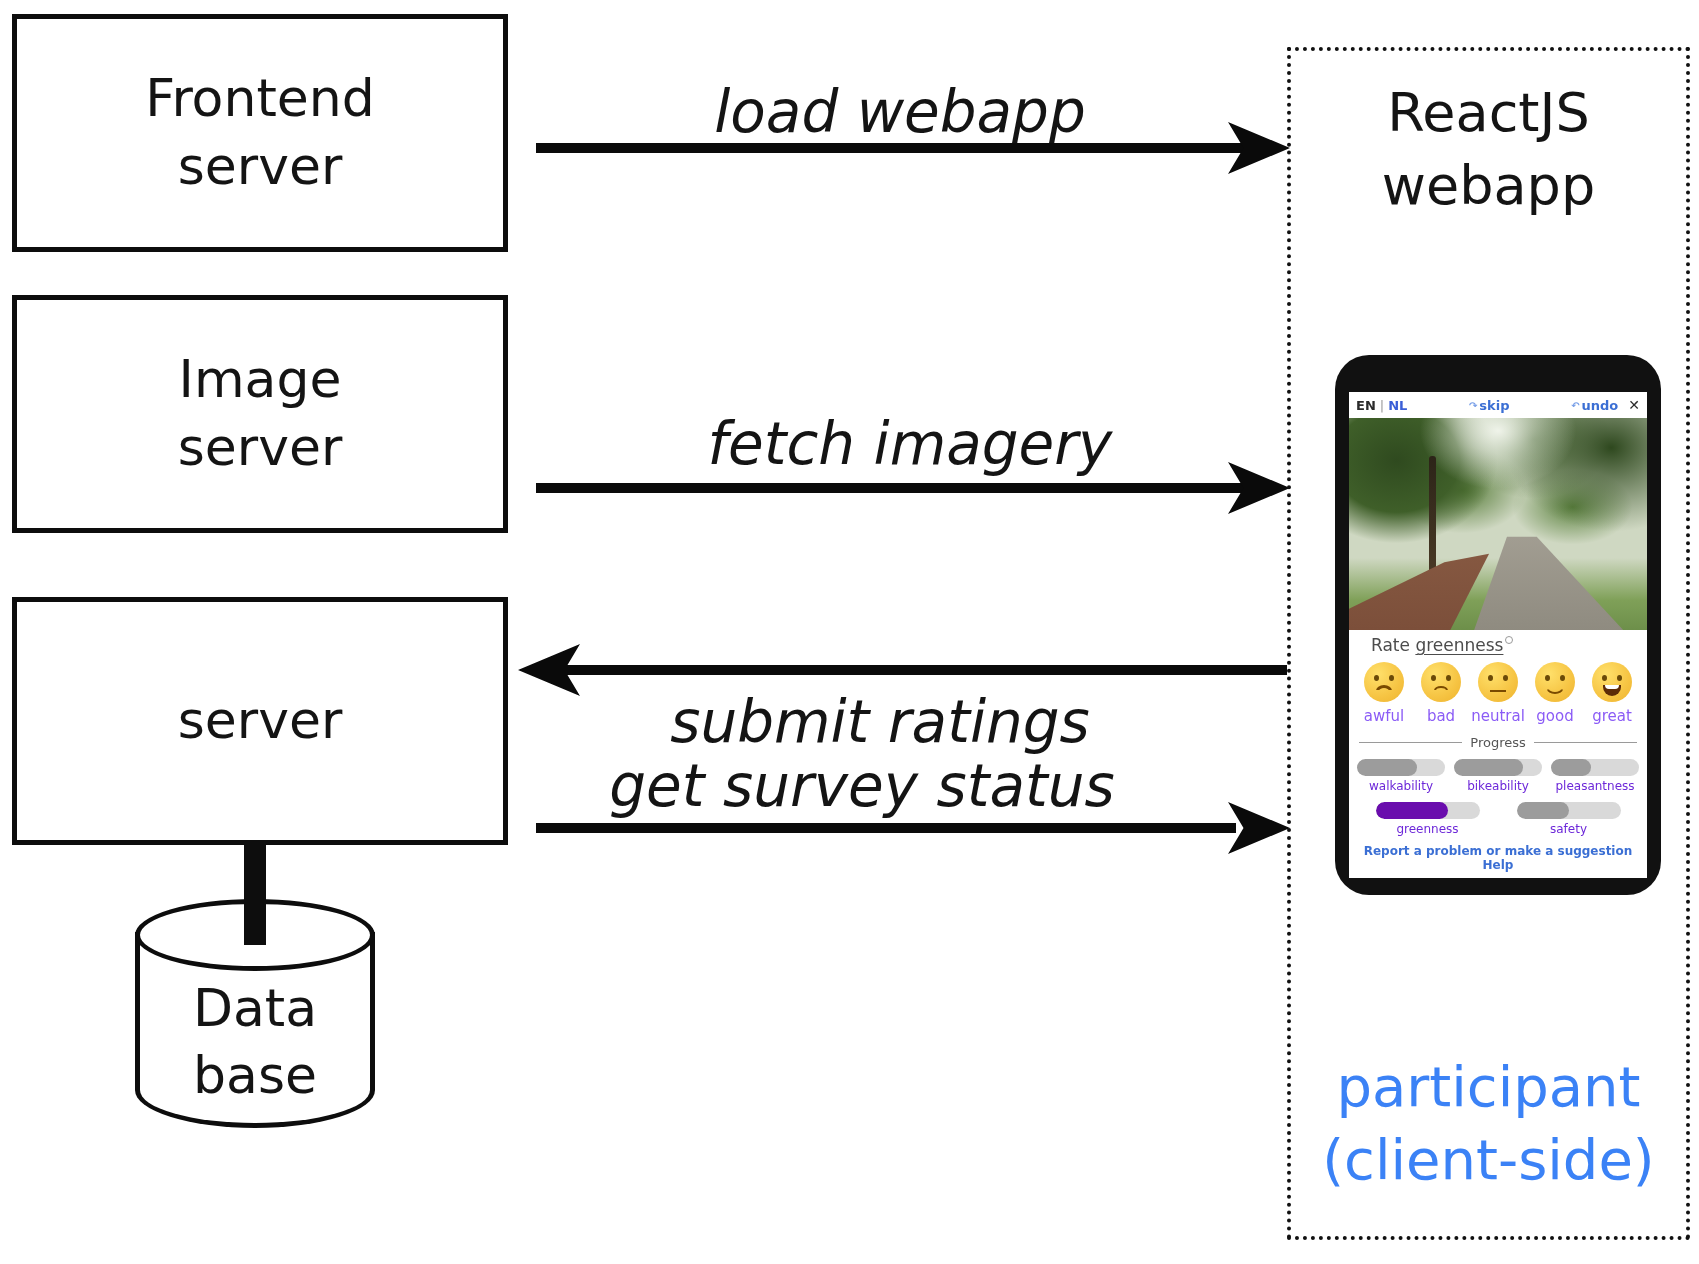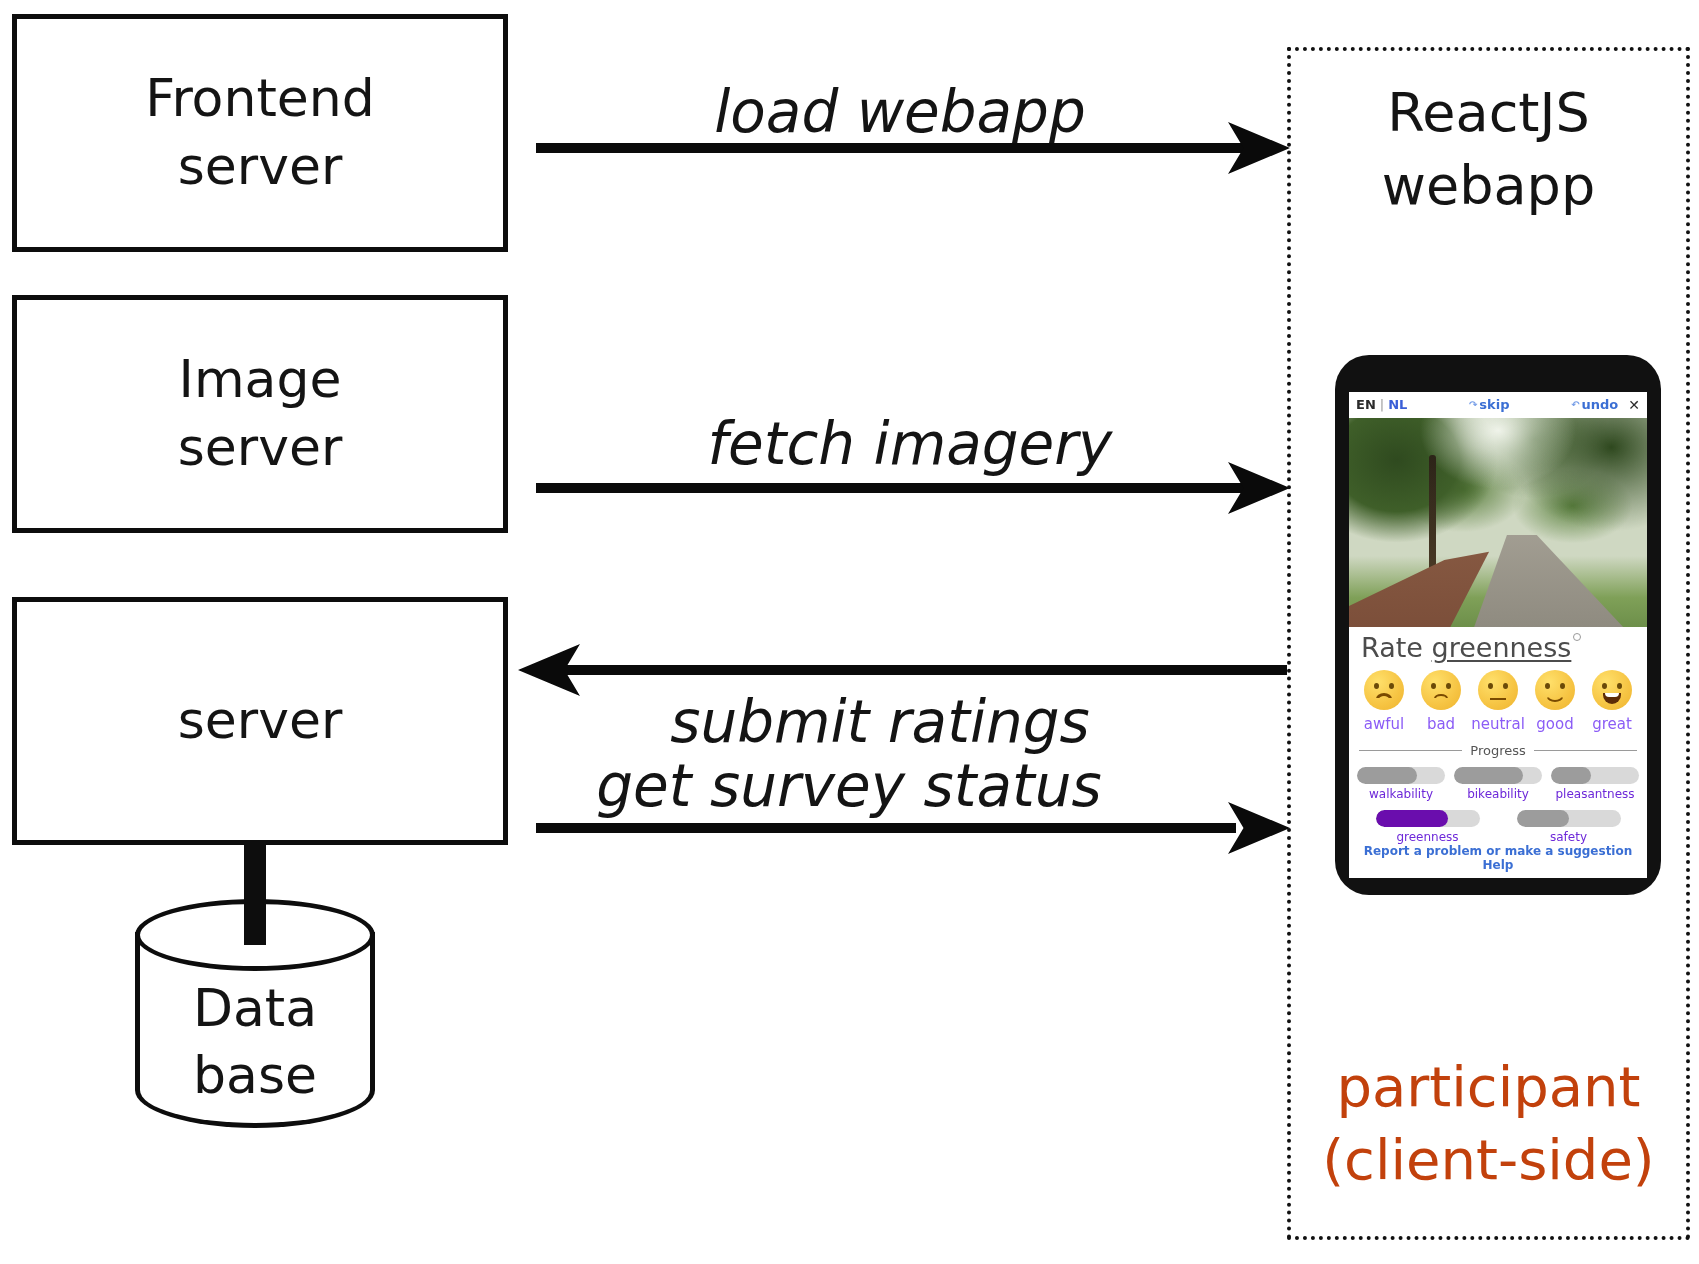--- a/index.html
+++ b/index.html
@@ -47,21 +47,21 @@
   }
 
   
   .client-boundary {
     position:absolute; left:1287px; top:47px; width:403px; height:1193px;
     border:4px dotted #111;
   }
   .client-title { position:absolute; left:0; top:26px; width:100%; text-align:center;
     font-size:54px; line-height:1.35; color:#141414; }
   .client-caption { position:absolute; left:0; top:1000px; width:100%; text-align:center;
-    font-size:56px; line-height:1.3; color:#c2410c; }
+    font-size:56px; line-height:1.3; color:#3b82f6; }
 
   
   .phone { position:absolute; left:44px; top:304px; width:326px; height:540px;
     background:#111; border-radius:34px; }
   .screen { position:absolute; left:14px; top:37px; width:298px; height:486px;
     background:#fff; display:flex; flex-direction:column; overflow:hidden; }
 
   .topbar { height:26px; display:flex; align-items:center; padding:0 7px; gap:4px;
     font-size:13px; font-weight:bold; }
   .lang-en { color:#2b2b2b; }
@@ -85,21 +85,21 @@
   }
   .photo-path-gray { position:absolute; inset:0;
     clip-path:polygon(53% 56%, 63% 56%, 92% 100%, 42% 100%);
     background:linear-gradient(#b9b4a8, #8f8b80); }
   .photo-path-red { position:absolute; inset:0;
     clip-path:polygon(32% 68%, 47% 64%, 34% 100%, 0 100%, 0 90%);
     background:linear-gradient(#96684e, #7c4f3a); }
   .photo-trunk { position:absolute; left:27%; top:18%; width:7px; height:58%;
     background:linear-gradient(#2c2418, #4a3a26); border-radius:3px; }
 
-  .rate-row { padding:5px 6px 1px 12px; font-size:27px; color:#4c4c4c; }
+  .rate-row { padding:5px 6px 1px 22px; font-size:17px; color:#4c4c4c; }
   .rate-attr { text-decoration:underline; text-underline-offset:3px; }
   .info-dot { display:inline-block; width:8px; height:8px; border:1.5px solid #9a9a9a;
     border-radius:50%; vertical-align:top; margin-left:2px; margin-top:1px; }
 
   .ratings-row { display:flex; justify-content:space-between; padding:6px 8px 0 8px; }
   .rating-col { width:54px; display:flex; flex-direction:column; align-items:center; gap:5px; }
   .rating-label { font-size:15px; color:#8b5cf6; }
 
   .face { position:relative; width:40px; height:40px; border-radius:50%;
     background:radial-gradient(circle at 35% 30%, #ffe06b 0%, #f6c443 60%, #eeb32e 100%); }
@@ -159,21 +159,21 @@
   <div class="shaft" style="left:536px; top:143px; width:712px;"></div>
   <div class="ahead right" style="left:1228px; top:122px;"></div>
 
   <div class="flow-label" style="left:650px; top:410px; width:520px;">fetch imagery</div>
   <div class="shaft" style="left:536px; top:483px; width:712px;"></div>
   <div class="ahead right" style="left:1228px; top:462px;"></div>
 
   <div class="ahead left" style="left:518px; top:644px;"></div>
   <div class="shaft" style="left:560px; top:665px; width:727px;"></div>
   <div class="flow-label" style="left:620px; top:688px; width:520px;">submit ratings</div>
-  <div class="flow-label" style="left:539px; top:752px; width:620px;">get survey status</div>
+  <div class="flow-label" style="left:552px; top:752px; width:620px;">get survey status</div>
 
   <div class="shaft" style="left:536px; top:823px; width:700px;"></div>
   <div class="ahead right" style="left:1228px; top:802px;"></div>
 
   <div class="client-boundary">
     <div class="client-title">
       <div>ReactJS</div>
       <div>webapp</div>
     </div>
 

